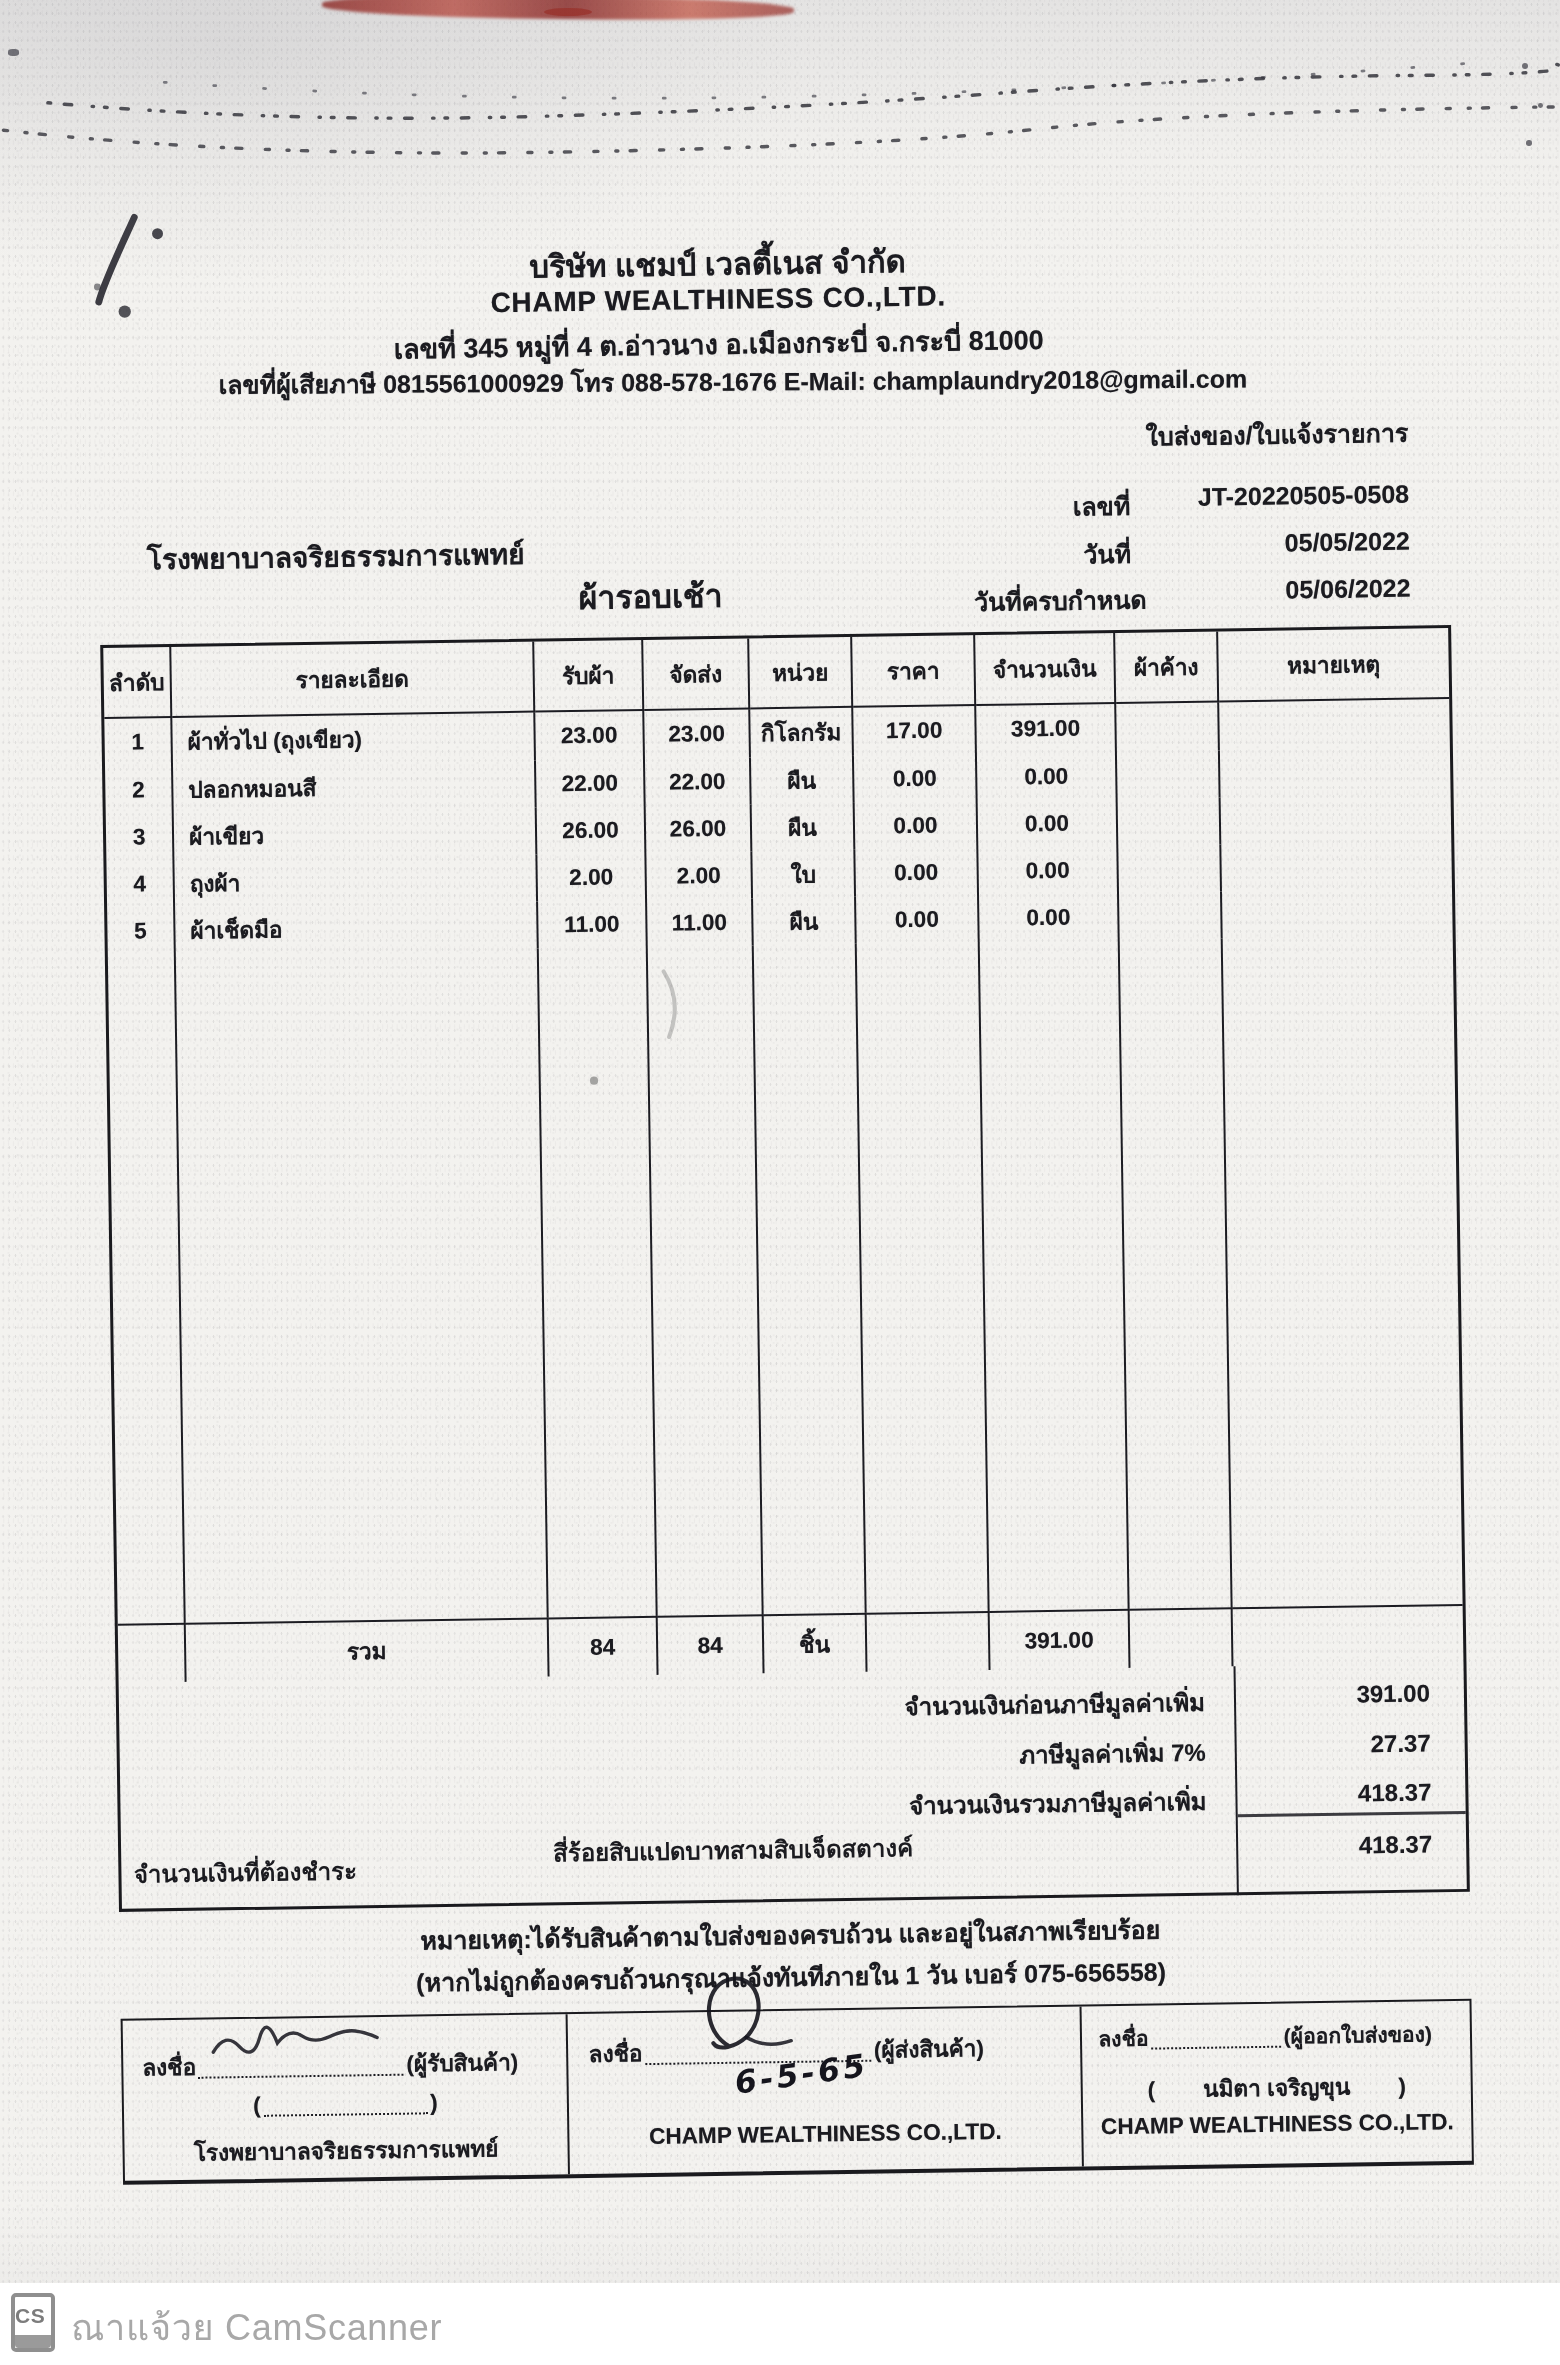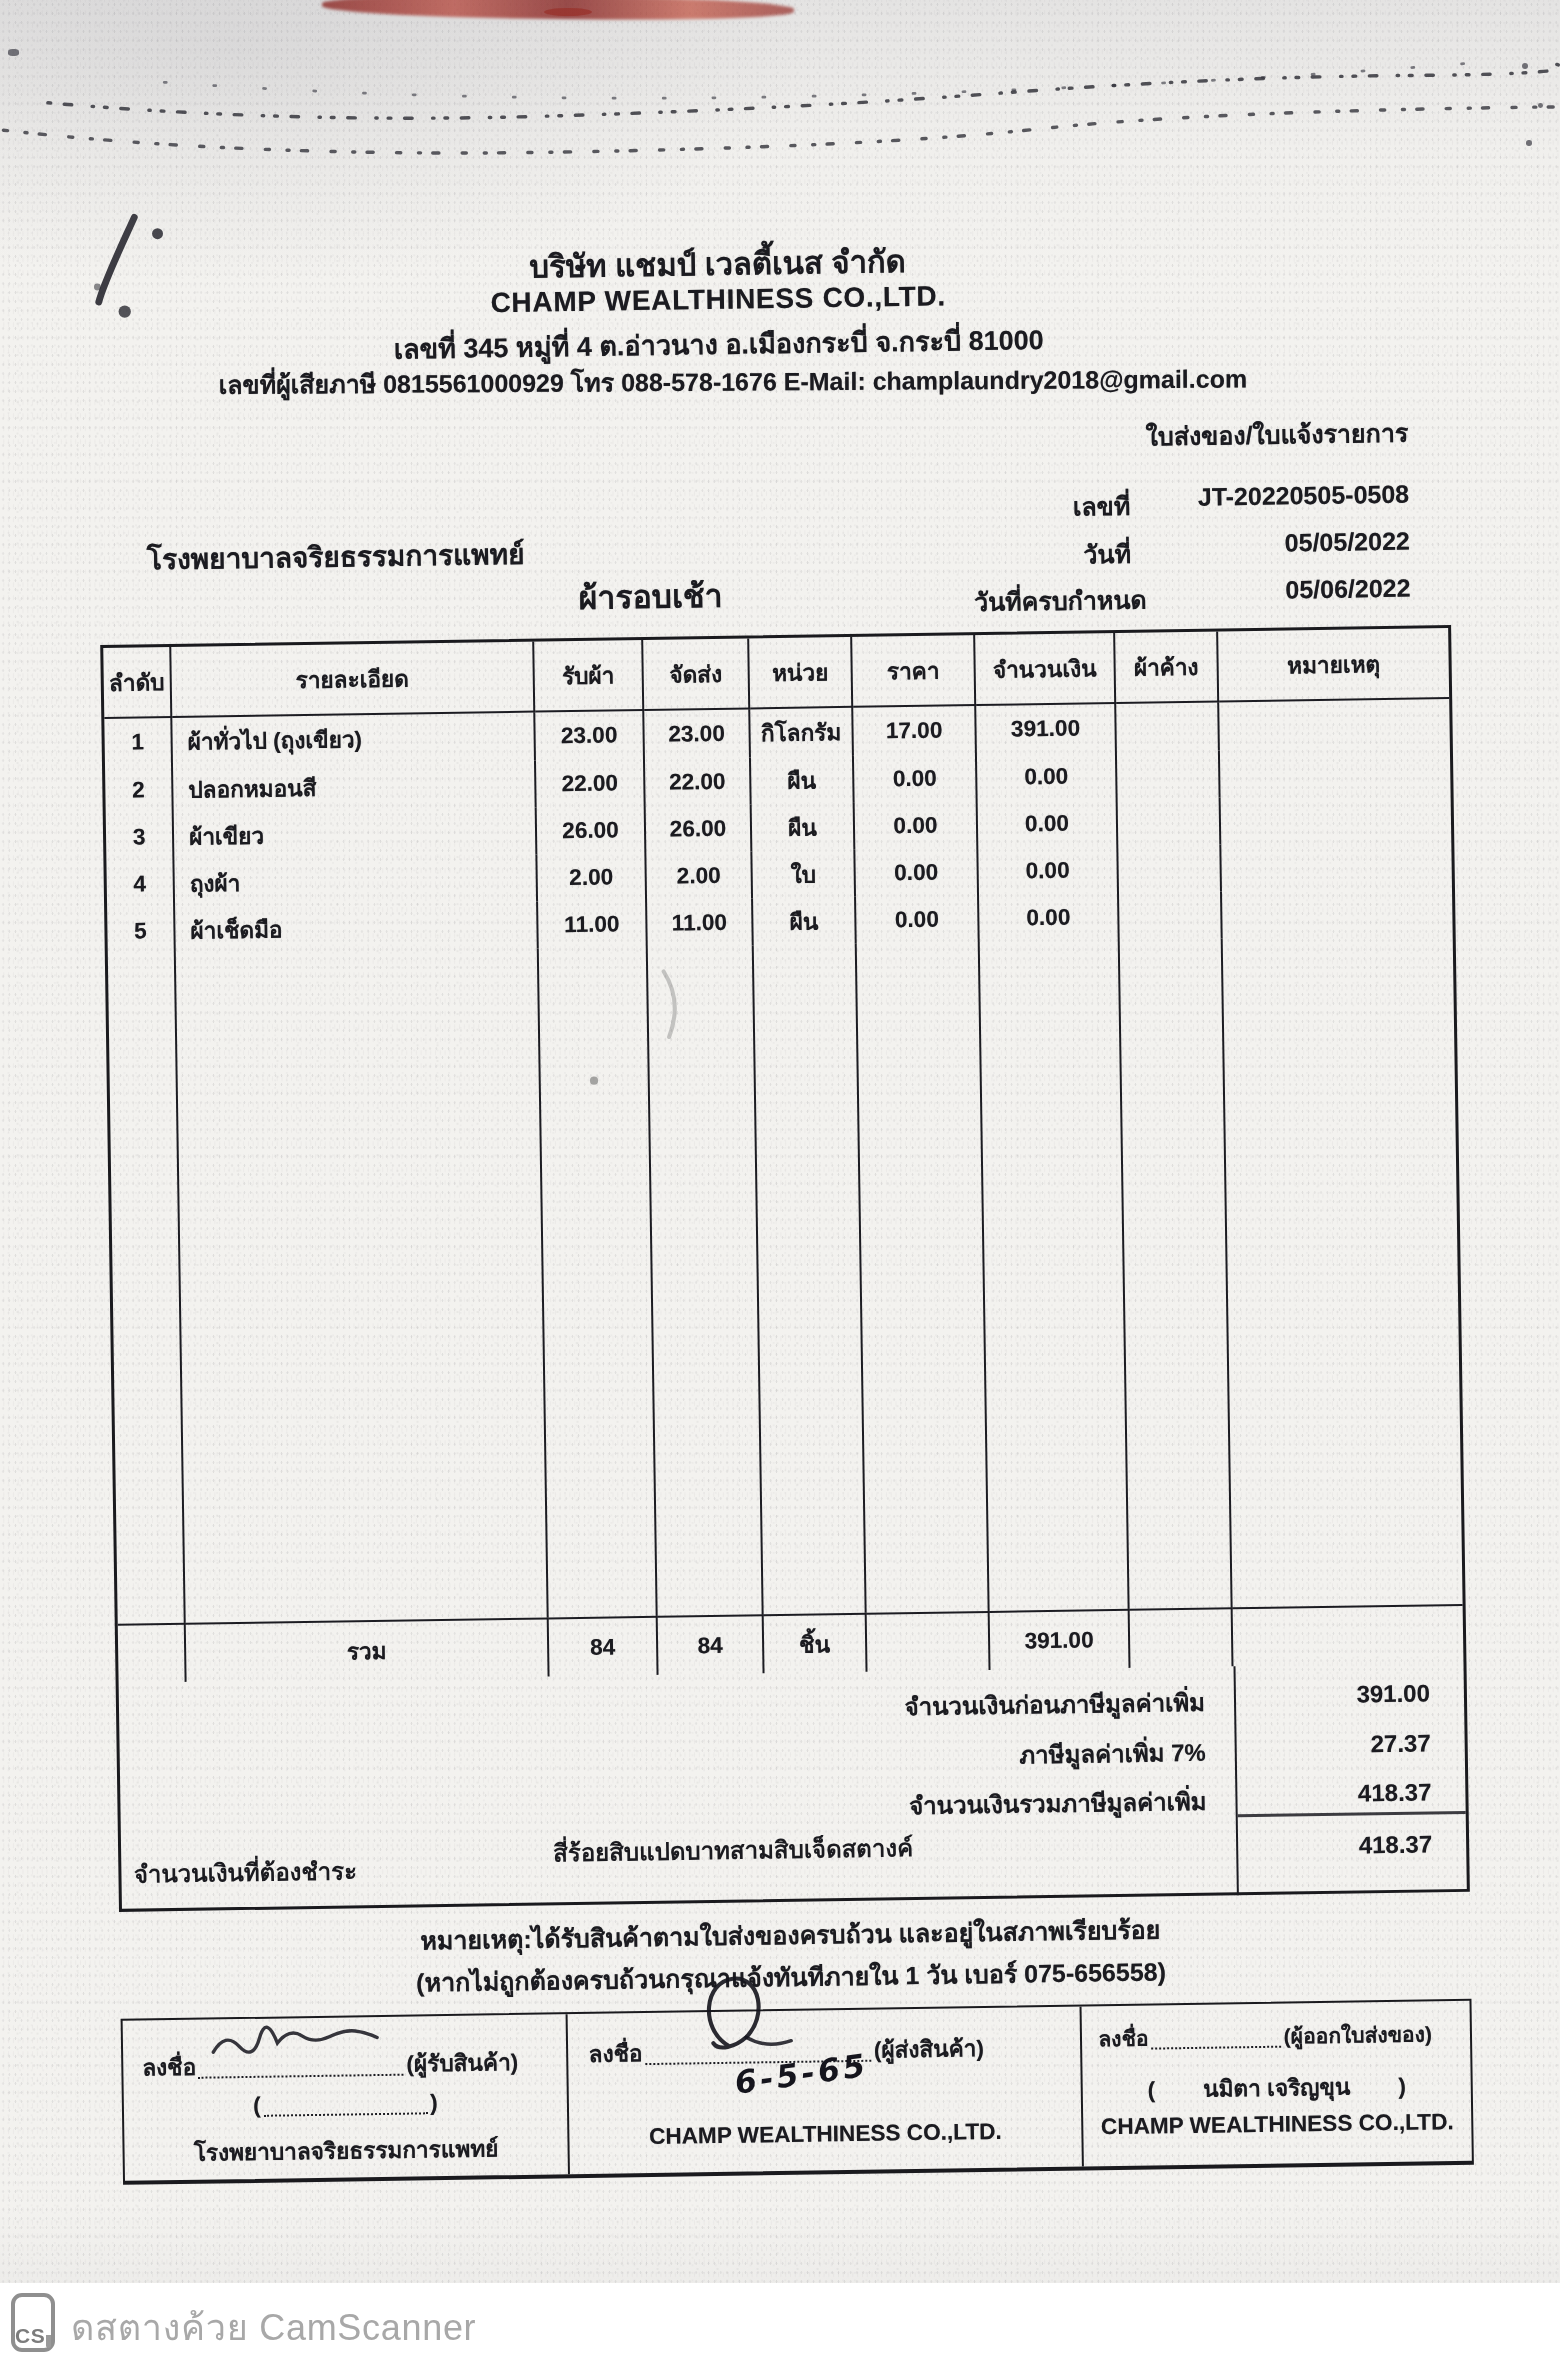--- a/index.html
+++ b/index.html
@@ -103,22 +103,22 @@
   .dots{display:inline-block;border-bottom:2.7px dotted #1c1c22;height:20.5px;margin:0 2.7px;vertical-align:-4.1px;}
   .hand{position:absolute;font-style:italic;font-weight:700;color:#15151d;
     font-family:"DejaVu Sans",cursive;letter-spacing:3.4px;}
   svg.overlay{position:absolute;overflow:visible;}
   
   .footer{
     position:absolute;left:0;bottom:0;width:1560px;height:83px;background:#ffffff;
   }
   .cs-badge{
     position:absolute;left:11px;top:9.6px;width:44px;height:59px;
-    border:4.1px solid #8f8f8f;border-radius:11px;box-sizing:border-box;
-    display:flex;align-items:flex-end;background:#fff;
+    border:4.1px solid #8f8f8f;border-radius:5px;box-sizing:border-box;
+    display:flex;flex-direction:column;align-items:flex-start;background:#fff;
   }
   .cs-badge .cs-txt{flex:1;display:flex;align-items:center;font-size:21px;font-weight:700;color:#7c7c7c;letter-spacing:0.7px;}
   .cs-badge .cs-bar{width:100%;height:12.3px;background:#9a9a9a;border-radius:0 0 3.4px 3.4px;}
   .footer-text{
     position:absolute;left:71px;top:16.4px;font-size:36px;color:#a8a8a8;letter-spacing:0.7px;
   }
 </style>
 </head>
 <body>
 
@@ -305,15 +305,15 @@
     </div>
 
   </div>
 </div>
 
 <div class="footer">
   <div class="cs-badge">
     <div class="cs-txt">CS</div>
     <div class="cs-bar"></div>
   </div>
-  <div class="footer-text">ดสตางค้วย CamScanner</div>
+  <div class="footer-text">ณาแจ้วย CamScanner</div>
 </div>
 
 
 </body></html>

